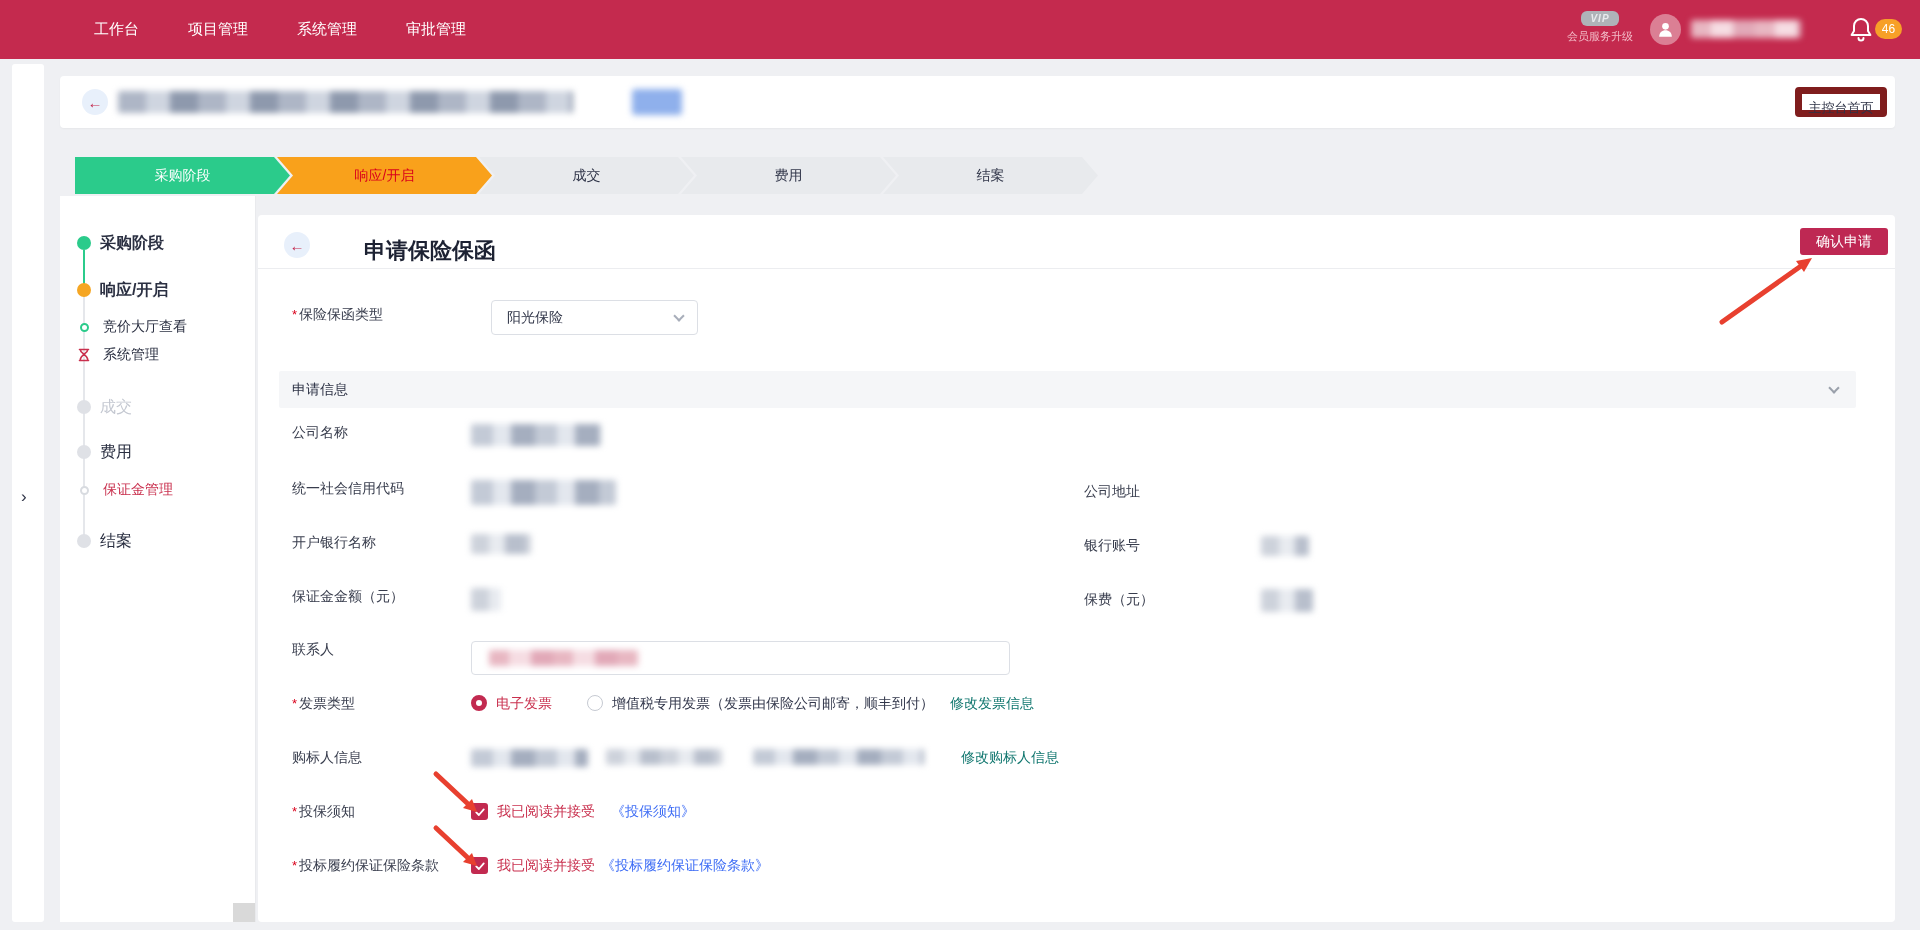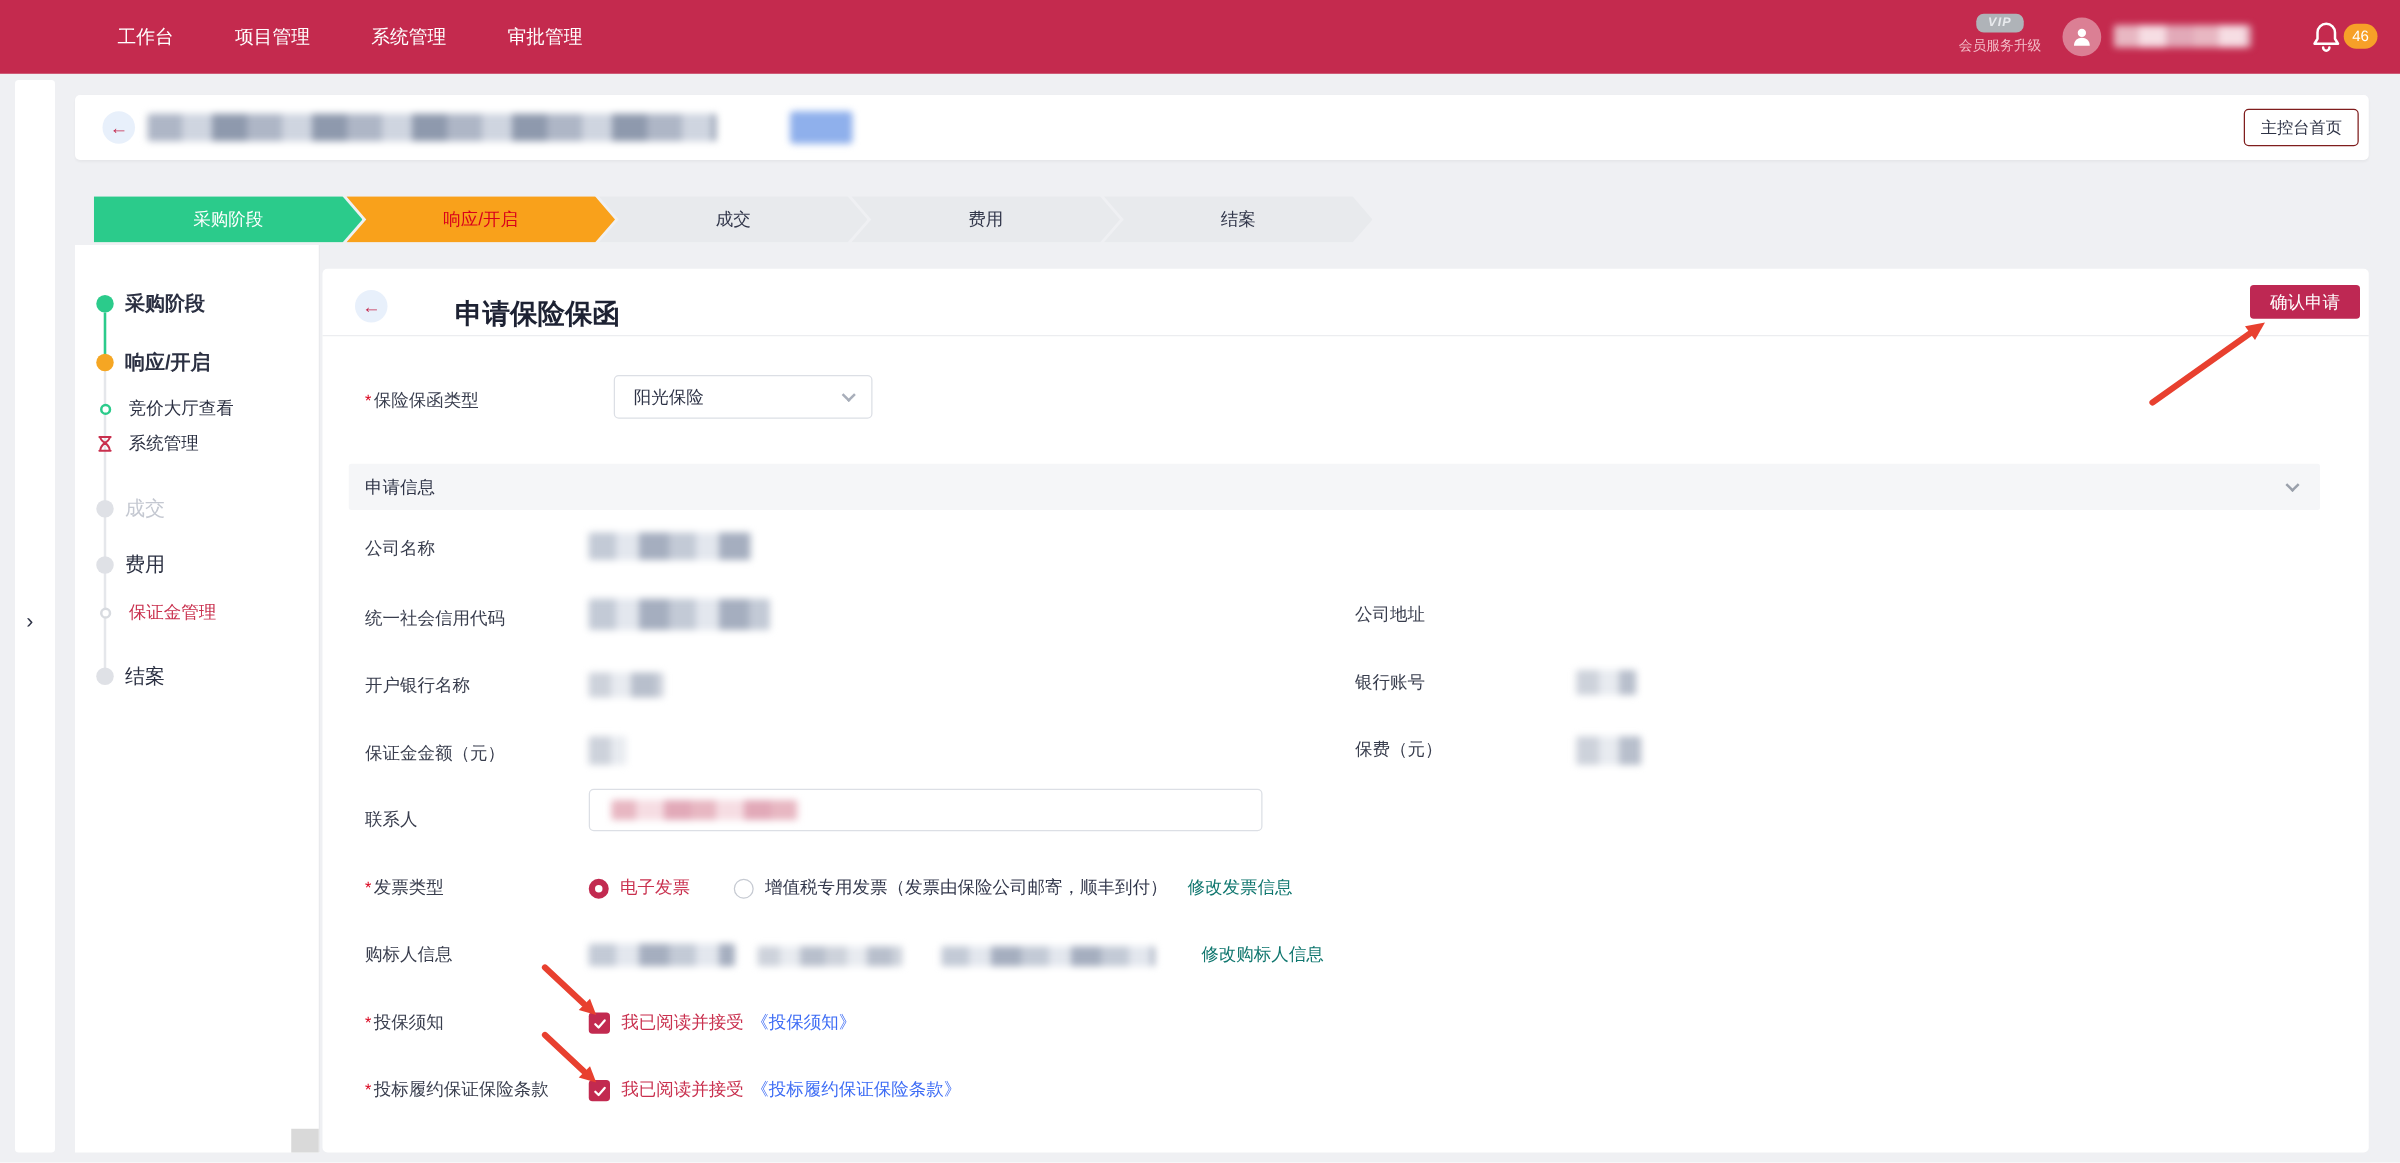--- a/index.html
+++ b/index.html
@@ -28,21 +28,21 @@
   
   .header-card { position:absolute; left:60px; top:76px; width:1835px; height:52px; background:#fff;
     border-radius:4px; box-shadow:0 1px 2px rgba(0,0,0,0.04); }
   .back-circle { width:26px; height:26px; border-radius:50%; background:#E8F0FB; color:#C4294E;
     font-size:15px; font-weight:bold; display:flex; align-items:center; justify-content:center; cursor:pointer; }
   .header-card .back-circle { position:absolute; left:22px; top:13px; }
   .header-title-blur { position:absolute; left:58px; top:15px; width:455px; height:22px; }
   .header-chip-blur { position:absolute; left:572px; top:13px; width:50px; height:26px; background:#8FB0EC;
     border-radius:3px; filter:blur(3px); }
   .home-btn { position:absolute; left:1735px; top:11px; width:92px; height:30px; background:#fff;
-    border:1px solid #7f1d1d; border-radius:4px; font-size:13px; color:#2E3346; line-height:28px;
+    border:7px solid #7f1d1d; border-radius:4px; font-size:13px; color:#2E3346; line-height:28px;
     text-align:center; cursor:pointer; }
   
   .stepper { position:absolute; left:75px; top:157px; width:1030px; height:37px; }
   .step-seg { position:absolute; top:0; width:215px; height:37px; line-height:37px; text-align:center;
     font-size:14px; cursor:pointer; }
   .seg-first { clip-path:polygon(0 0, calc(100% - 16px) 0, 100% 50%, calc(100% - 16px) 100%, 0 100%); }
   .seg-mid { clip-path:polygon(0 0, calc(100% - 16px) 0, 100% 50%, calc(100% - 16px) 100%, 0 100%, 16px 50%); }
   .step-done { background:#2BCB8B; color:#fff; }
   .step-active { background:#F9A11B; color:#D9001B; }
   .step-pending { background:#E8EAED; color:#31364A; }
@@ -60,21 +60,21 @@
   
   .main-card { position:absolute; left:258px; top:215px; width:1637px; height:707px; background:#fff;
     border-radius:4px; }
   .main-card .back-circle { position:absolute; left:26px; top:17px; }
   .form-title { position:absolute; left:62px; top:21px; font-size:22px; font-weight:bold; color:#1D2233;padding-left:44px; }
   .confirm-btn { position:absolute; left:1542px; top:13px; width:88px; height:27px; background:#BE2853;
     border:none; border-radius:3px; color:#fff; font-size:14px; cursor:pointer; }
   .title-divider { position:absolute; left:0; top:53px; width:100%; height:1px; background:#ECEDF0; }
   .f-label { display:inline-block; width:179px; font-size:14px; color:#383D4D; vertical-align:middle; }
   .req { color:#D9001B; margin-right:2px; font-size:13px; }
-  .form-row { position:absolute; left:34px; height:24px; display:flex; align-items:flex-end; }
+  .form-row { position:absolute; left:34px; height:24px; display:flex; align-items:flex-start; }
   .r-half { position:absolute; left:792px; top:0; height:24px; display:flex; align-items:center; }
   .r-half .f-label { width:177px; }
   .select-box { position:absolute; left:199px; top:-6px; width:207px; height:35px; border:1px solid #DCDFE5;
     border-radius:4px; background:#fff; font-size:14px; color:#2E3346; line-height:33px; padding-left:15px;
     cursor:pointer; }
   .select-chevron { position:absolute; right:14px; top:11px; width:8px; height:8px;
     border-right:2px solid #A8AEBA; border-bottom:2px solid #A8AEBA; transform:rotate(45deg); }
   .section-bar { position:absolute; left:21px; top:156px; width:1577px; height:37px; background:#F5F6F8;
     border-radius:2px; font-size:14px; color:#2E3346; line-height:37px; padding-left:13px; cursor:pointer; }
   .section-chevron { position:absolute; right:18px; top:13px; width:8px; height:8px;
@@ -264,21 +264,21 @@
   </div>
 
   <div class="form-row" style="top:588px;width:1560px">
     <span class="f-label"><span class="req">*</span><span>投保须知</span></span>
     <span class="checkbox">
       <svg width="12" height="12" viewBox="0 0 16 16">
         <polyline points="3,8.5 6.5,12 13,4.5" fill="none" stroke="#fff" stroke-width="2.4" stroke-linecap="round" stroke-linejoin="round"></polyline>
       </svg>
     </span>
     <span class="red-text" style="margin-left:9px">我已阅读并接受</span>
-    <span class="link-blue" style="margin-left:6px">《投保须知》</span>
+    <span class="link-blue" style="margin-left:16px">《投保须知》</span>
   </div>
 
   <div class="form-row" style="top:642px;width:1560px">
     <span class="f-label"><span class="req">*</span><span>投标履约保证保险条款</span></span>
     <span class="checkbox">
       <svg width="12" height="12" viewBox="0 0 16 16">
         <polyline points="3,8.5 6.5,12 13,4.5" fill="none" stroke="#fff" stroke-width="2.4" stroke-linecap="round" stroke-linejoin="round"></polyline>
       </svg>
     </span>
     <span class="red-text" style="margin-left:9px">我已阅读并接受</span>

